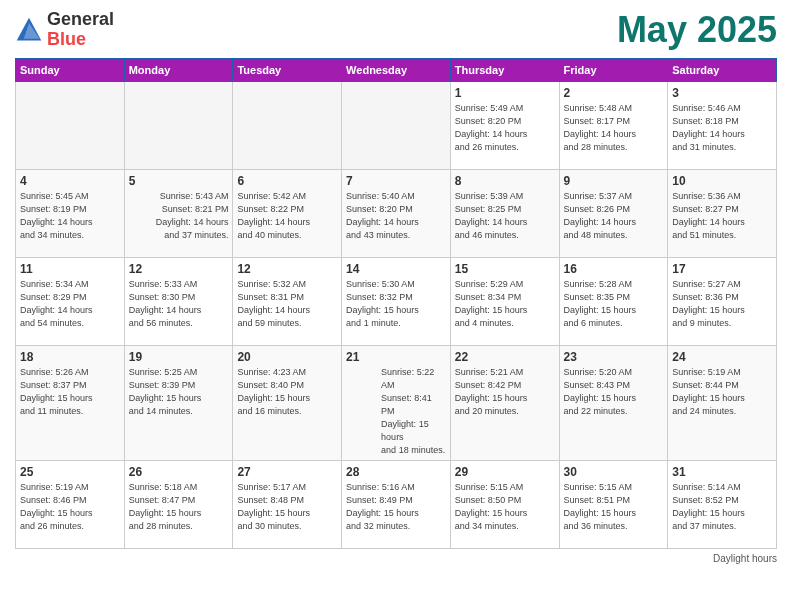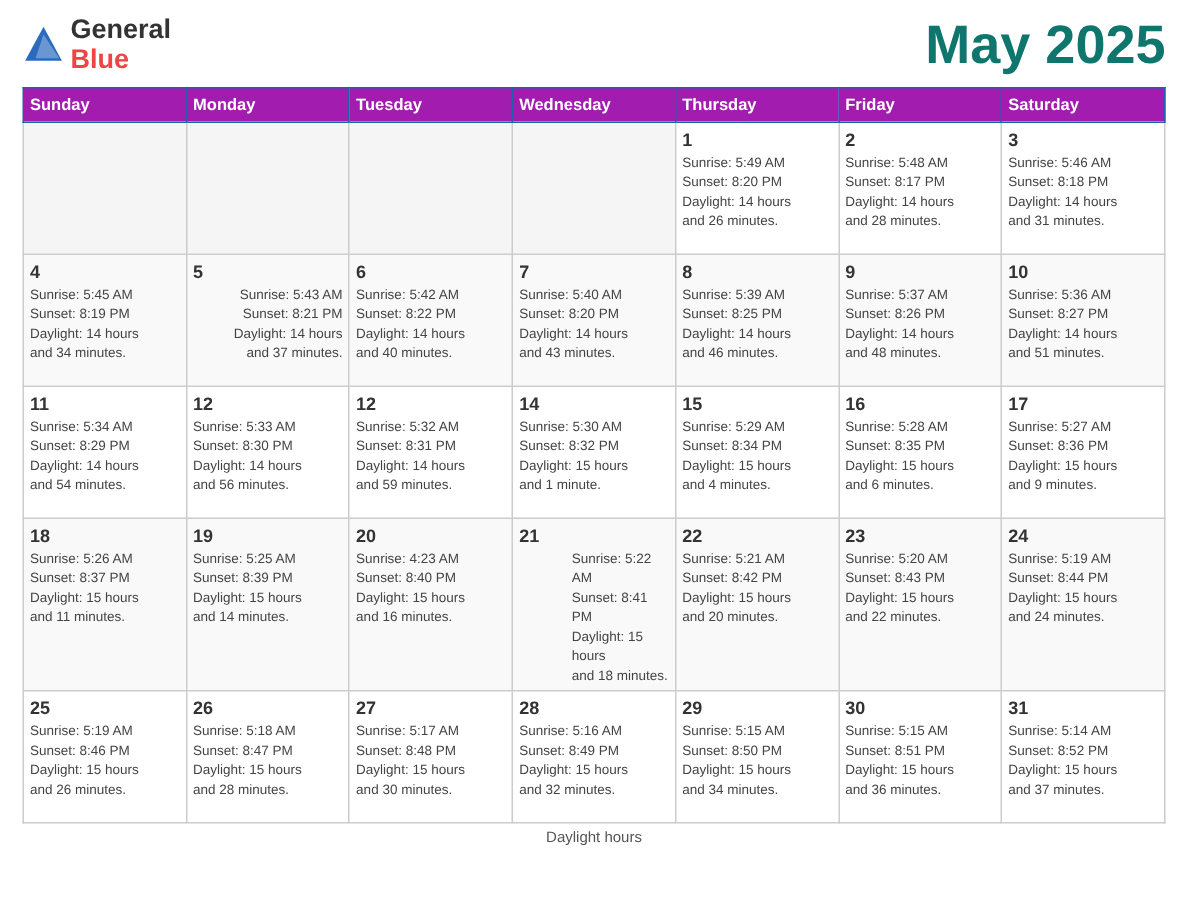--- a/index.html
+++ b/index.html
@@ -92,21 +92,21 @@
     }
     .day-info {
       font-size: 9px;
       color: #444;
       line-height: 1.45;
     }
     .footer-note {
       font-size: 10px;
       color: #555;
       margin-top: 4px;
-      text-align: center;
+      text-align: right;
     }
   </style>
 </head>
 <body>
 
 <div class="page">
   <div class="header">
     <div class="logo">
       <svg class="logo-icon" viewBox="0 0 32 32">
         <polygon points="16,2 30,28 2,28" fill="#2a6bbf"></polygon>

